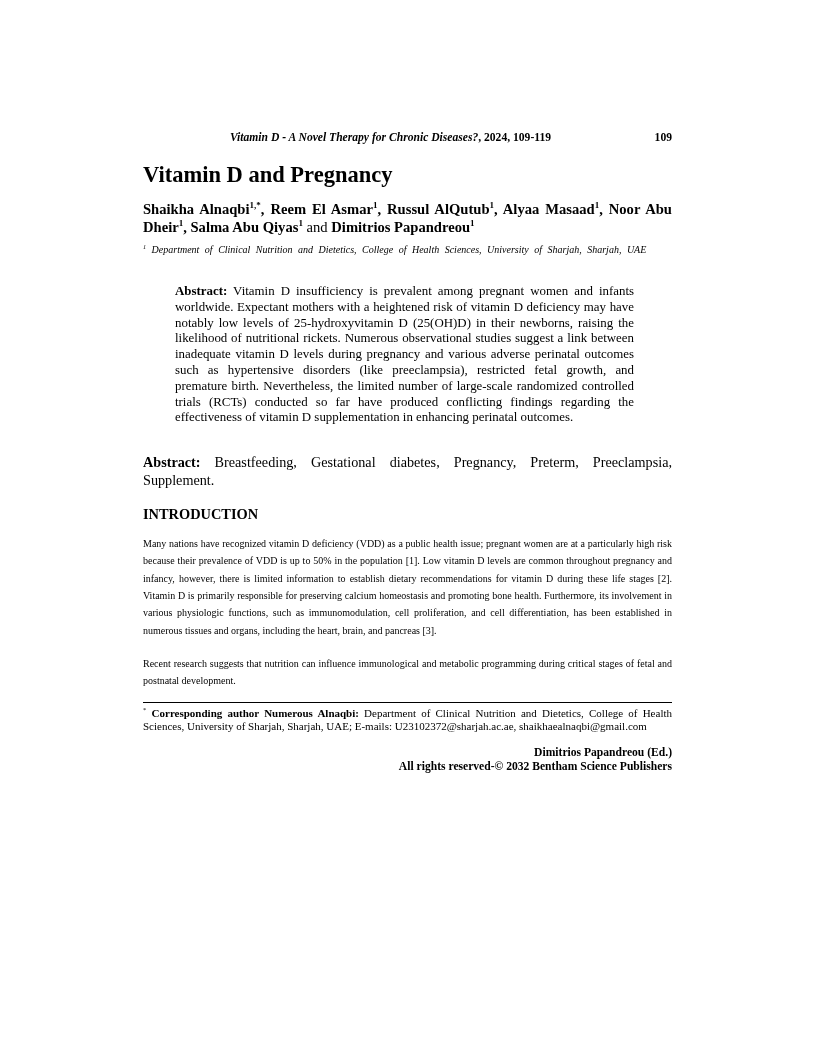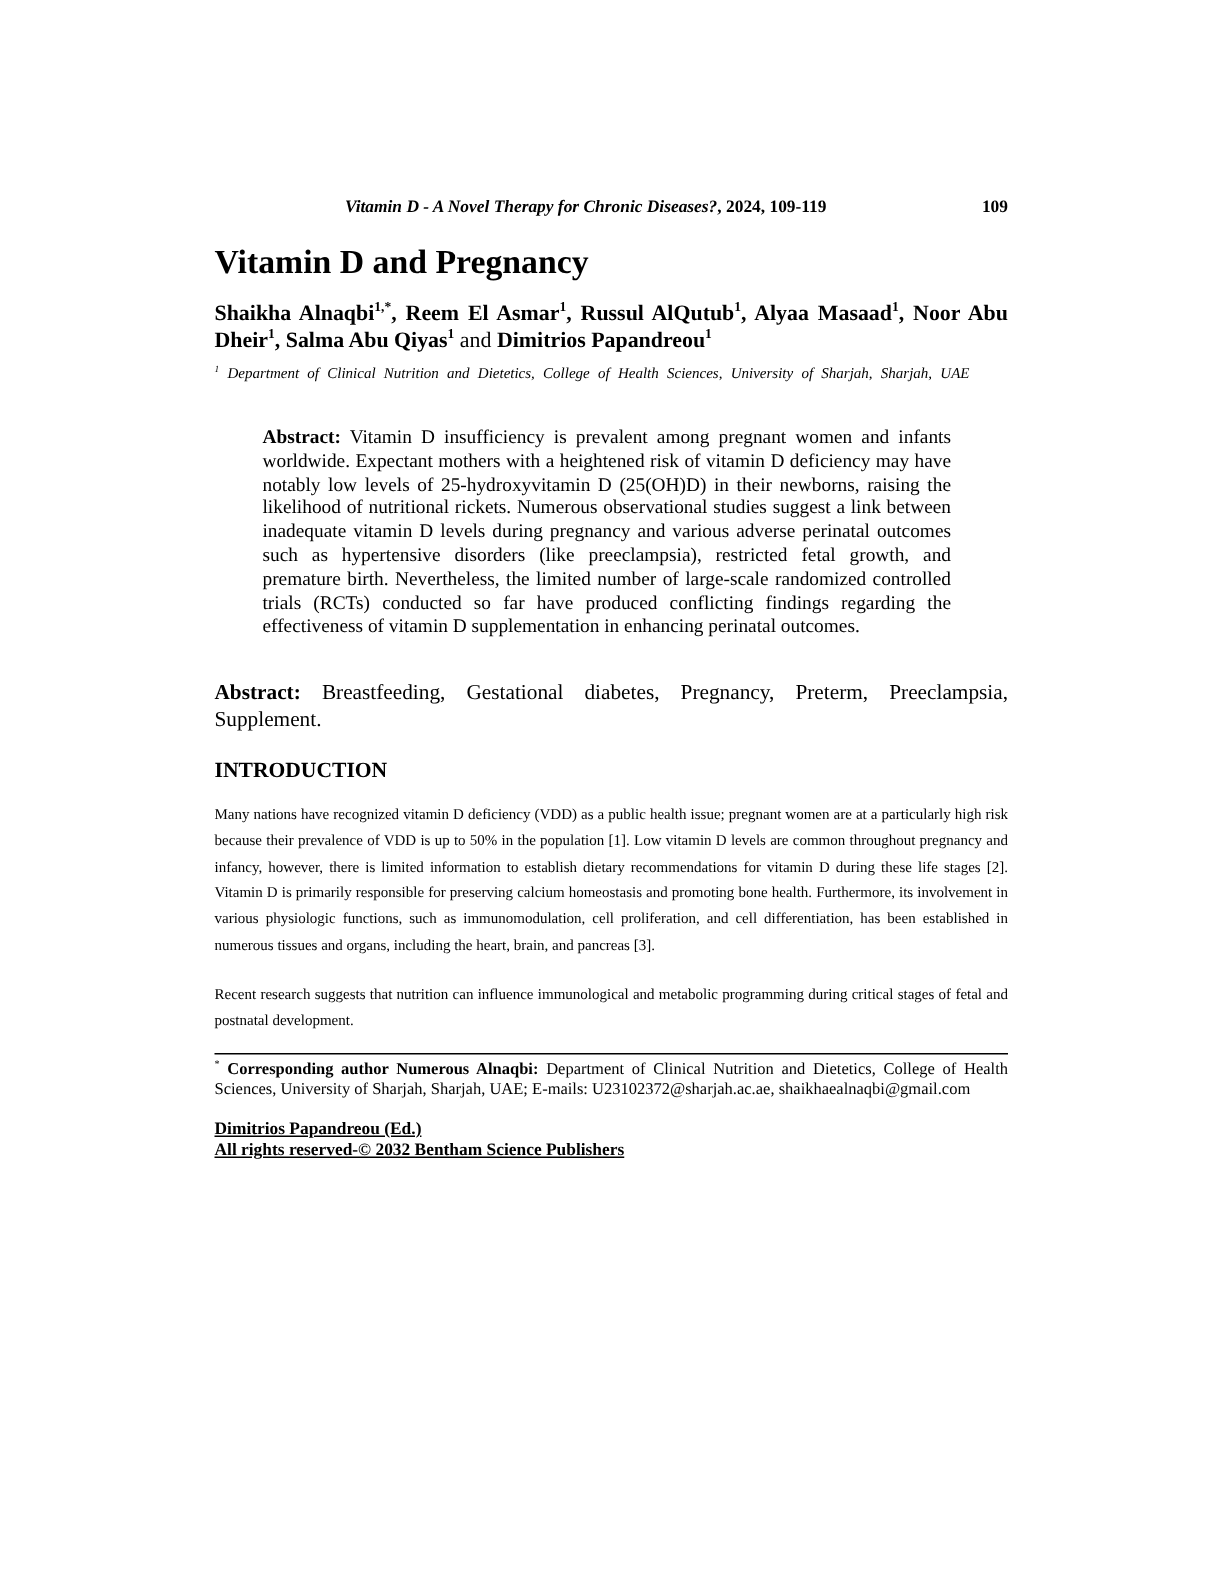--- a/index.html
+++ b/index.html
@@ -110,25 +110,24 @@
   .footnote {
     margin-top: 4px;
     font-size: 11px;
     line-height: 13.5px;
     text-align: justify;
   }
   .footnote .label { font-weight: bold; }
   
   .footer {
     margin-top: 12px;
-    text-align: left;
+    text-align: right;
     font-size: 11.6px;
     font-weight: bold;
     line-height: 14.5px;
-    text-decoration: underline;
   }
 </style>
 </head>
 <body>
 
 <div class="page">
   <div class="content">
 
     <div class="running-head">
       <div class="rh-title">

